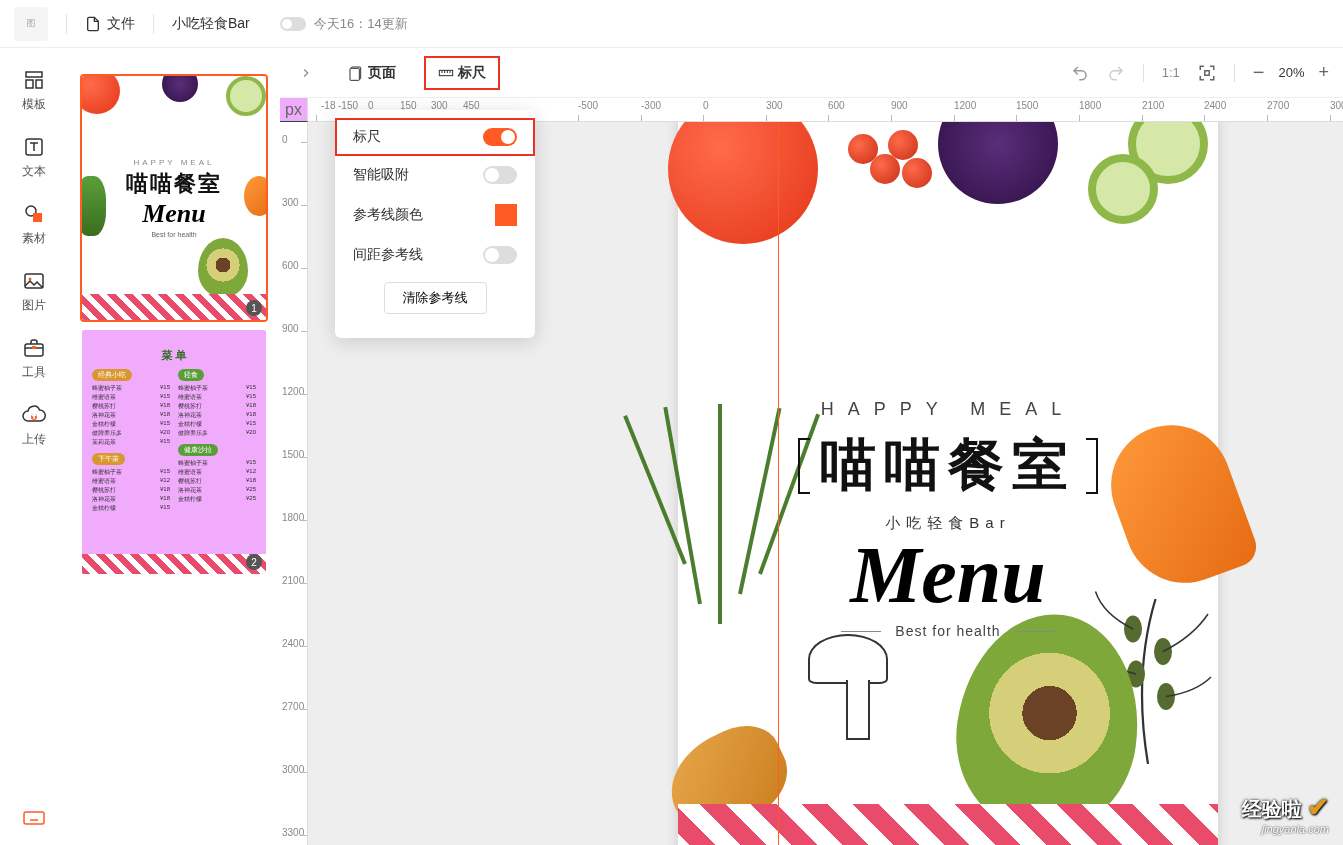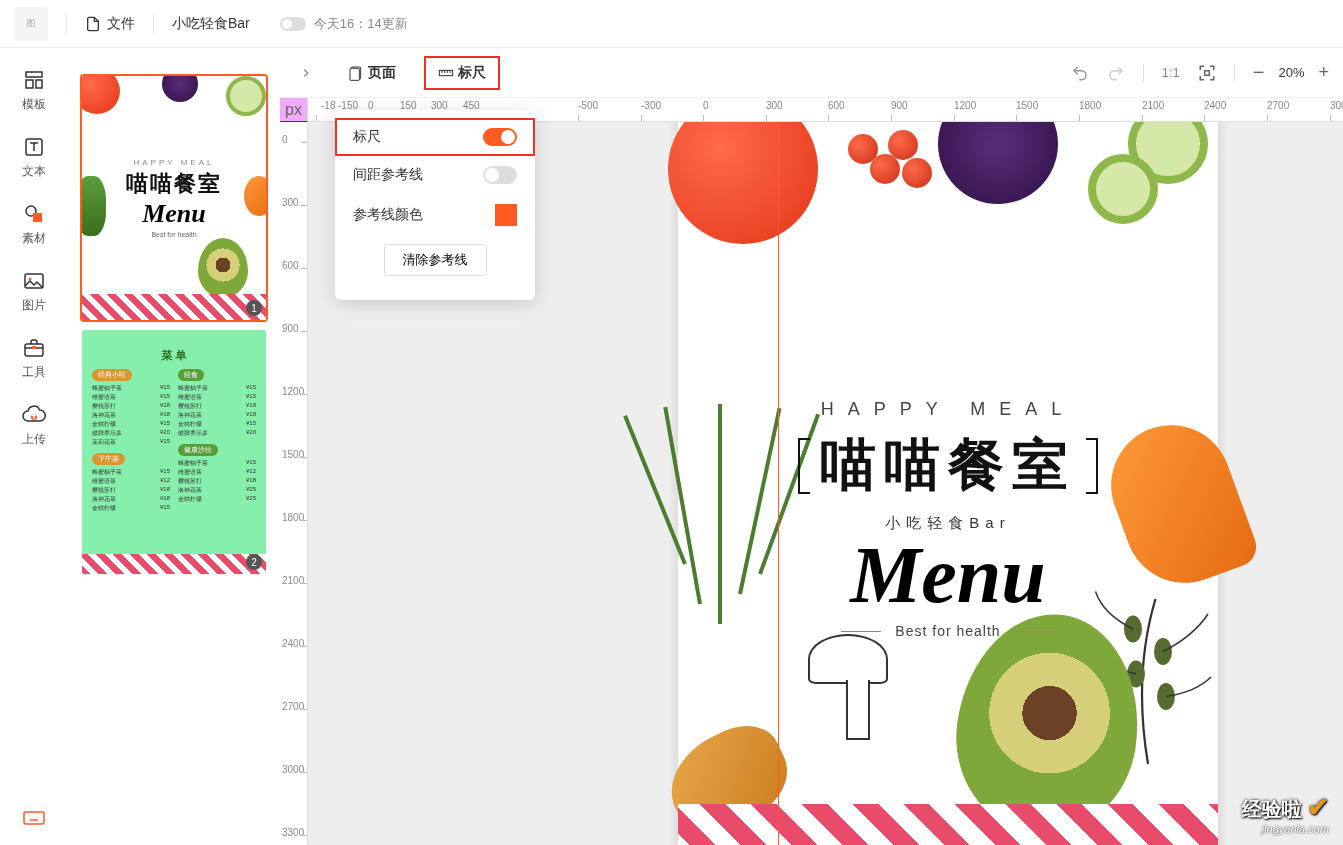--- a/index.html
+++ b/index.html
@@ -34,21 +34,21 @@
 .mini-poster { width:100%; height:100%; background:#fff; position:relative; display:flex; flex-direction:column; align-items:center; justify-content:center; }
 .mini-border { position:absolute; inset:0; }
 .mini-border::before { content:''; position:absolute; bottom:0; left:0; right:0; height:26px; background: repeating-linear-gradient(45deg,#e94b6a 0 6px,#fff 6px 12px); }
 .veg-deco { position:absolute; border-radius:50%; }
 .mini-title-big { font-size: 22px; font-weight: bold; letter-spacing:2px; color:#111;}
 .mini-happy { font-size:8px; letter-spacing:3px; color:#888; margin-bottom:2px;}
 .mini-menu { font-family: cursive; font-size: 26px; font-style:italic; font-weight:bold;}
 .mini-sub { font-size:7px; color:#666; margin-top:2px;}
 
 
-.mini-menu-sheet { width:100%; height:100%; background:#86efac; position:relative; font-size:6px; padding:18px 10px 26px;}
+.mini-menu-sheet { width:100%; height:100%; background:#f0abfc; position:relative; font-size:6px; padding:18px 10px 26px;}
 .mini-menu-sheet::after { content:''; position:absolute; bottom:0; left:0; right:0; height:20px; background: repeating-linear-gradient(45deg,#e94b6a 0 6px,#fff 6px 12px); }
 .mini-head { text-align:center; font-size:11px; color:#2d6a1e; font-weight:bold; margin-bottom:6px;}
 .mini-cols { display:flex; gap:8px; }
 .mini-col { flex:1; }
 .mini-badge { background:#d9972f; color:#fff; font-size:7px; padding:1px 6px; border-radius:8px; display:inline-block; margin-bottom:3px;}
 .mini-badge.green { background:#5a9e3a;}
 .mini-line { display:flex; justify-content:space-between; color:#333; font-size:6px;}
 
 
 .canvas-area { position: absolute; left: 280px; top: 48px; right: 0; bottom: 0; background: #eeeeee; }
@@ -506,26 +506,30 @@
     </div>
   </div>
 </div>
 
 <div class="dropdown">
   <div class="dd-row highlight-row">
     <span>标尺</span>
     <div class="toggle on"></div>
   </div>
   <div class="dd-row">
-    <span>间距参考线</span>
+    <span>智能吸附</span>
     <div class="toggle"></div>
   </div>
   <div class="dd-row">
     <span>参考线颜色</span>
     <div class="color-swatch"></div>
+  </div>
+  <div class="dd-row">
+    <span>间距参考线</span>
+    <div class="toggle"></div>
   </div>
   <button class="dd-clear">清除参考线</button>
 </div>
 
 <div class="watermark">
   <div class="wm-top"><span>经验啦</span> <span class="wm-check">✔</span></div>
   <div class="wm-bottom">jingyanla.com</div>
 </div>
 
 </body></html>

